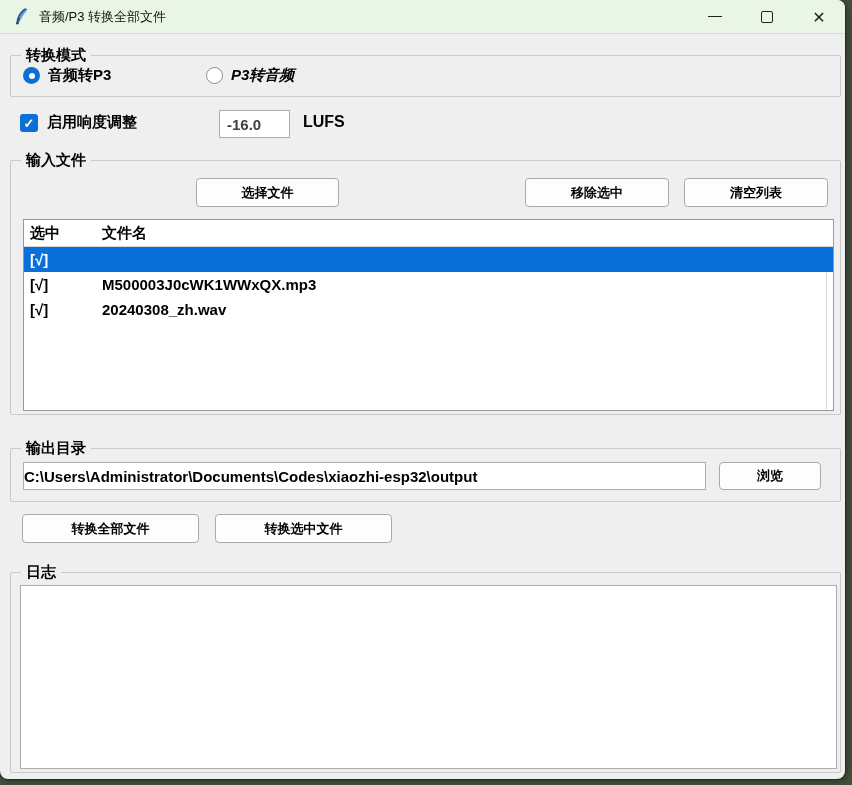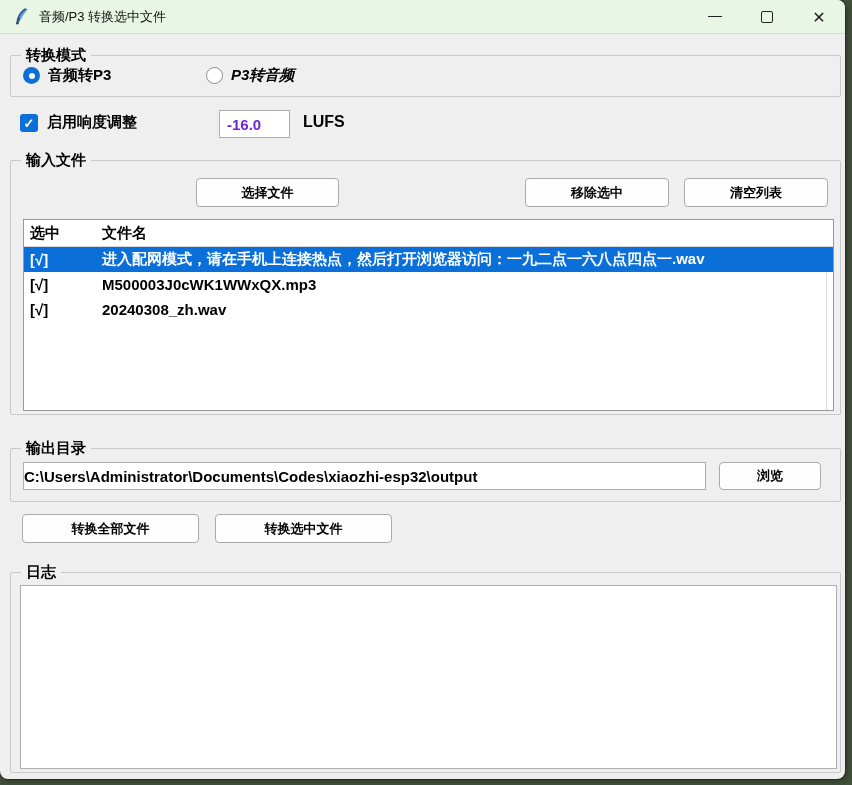--- a/index.html
+++ b/index.html
@@ -56,21 +56,21 @@
   .loudness-row { position:absolute; left:0; top:110px; width:100%; height:30px; }
   .checkbox-box {
     position:absolute; left:20px; top:4px; width:18px; height:18px;
     background:#0b6fd8; border-radius:3px; color:#fff; font-size:13px;
     display:flex; align-items:center; justify-content:center; font-weight:bold;
   }
   .checkbox-label { position:absolute; left:47px; top:3px; font-size:15px; font-weight:bold; }
   .lufs-entry {
     position:absolute; left:219px; top:0; width:71px; height:28px;
     background:#fff; border:1px solid #aeaeae; font-family:"Liberation Sans",sans-serif;
-    font-size:15px; font-weight:bold; padding-left:7px; color:#6d28d9;
+    font-size:15px; font-weight:bold; padding-left:7px; color:#404040;
   }
   .lufs-label { position:absolute; left:303px; top:3px; font-size:16px; font-weight:bold; }
 
   
   .input-group { left:10px; top:160px; width:831px; height:255px; }
   .btn {
     position:absolute; height:29px; background:#fdfdfd; border:1px solid #aaaaaa;
     border-radius:4px; font-size:13px; font-weight:bold;
     display:flex; align-items:center; justify-content:center; cursor:default;
     font-family:"Liberation Sans",sans-serif; color:#000;
@@ -124,21 +124,21 @@
 </head>
 <body>
 
 <div class="window">
 
   <div class="titlebar">
     <svg class="app-icon" viewBox="0 0 16 18">
       <path d="M10.5 1 C7 3.5 4.5 7 3.5 11 L2.5 16 L4 16 C5 12.5 7 8.5 9.5 5.5 C11 3.8 12 2.3 12.5 1.2 Z" fill="#2f6fb5" stroke="#0e2f52" stroke-width="0.8"></path>
       <path d="M5.5 9 C7.5 6 9.5 3.5 12.2 1.5 L12.8 2.5 C10.5 5 8.5 8 7 11.5 Z" fill="#6ea4d8" stroke="none"></path>
     </svg>
-    <span class="title-text">音频/P3 转换选中文件</span>
+    <span class="title-text">音频/P3 转换全部文件</span>
     <div class="win-controls">
       <div class="win-btn">
           <span class="glyph-min">—</span>
         </div>
       <div class="win-btn">
           <span class="glyph-max"></span>
         </div>
       <div class="win-btn">
           <span class="glyph-close">✕</span>
         </div>
@@ -173,21 +173,20 @@
     <div class="btn btn-remove">移除选中</div>
 
     <div class="file-table">
       <div class="table-header">
         <span class="th-checked">选中</span>
         <span class="th-name">文件名</span>
       </div>
       <div class="col-sep"></div>
       <div class="table-row selected">
         <span class="td-checked">[√]</span>
-        <span class="td-name">进入配网模式，请在手机上连接热点，然后打开浏览器访问：一九二点一六八点四点一.wav</span>
       </div>
       <div class="table-row">
         <span class="td-checked">[√]</span>
         <span class="td-name">M500003J0cWK1WWxQX.mp3</span>
       </div>
       <div class="table-row">
         <span class="td-checked">[√]</span>
         <span class="td-name">20240308_zh.wav</span>
       </div>
     </div>

